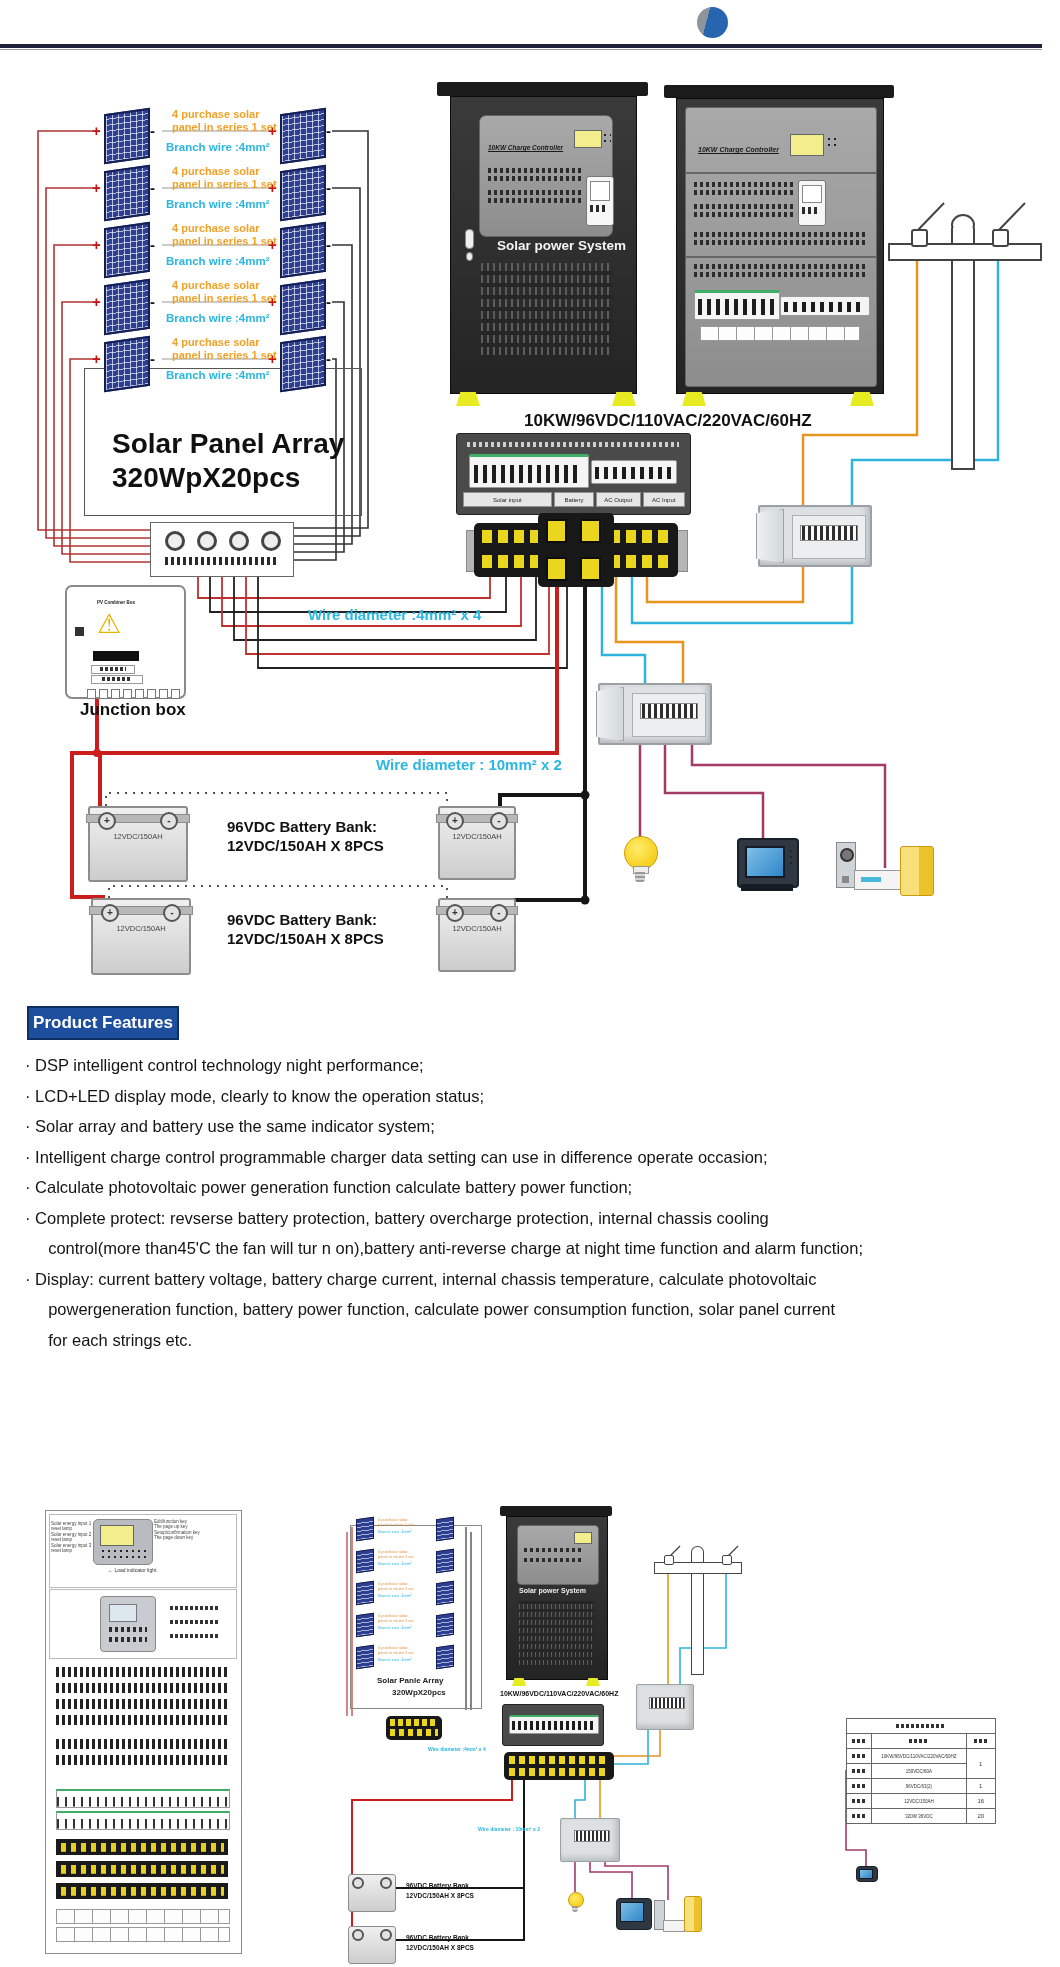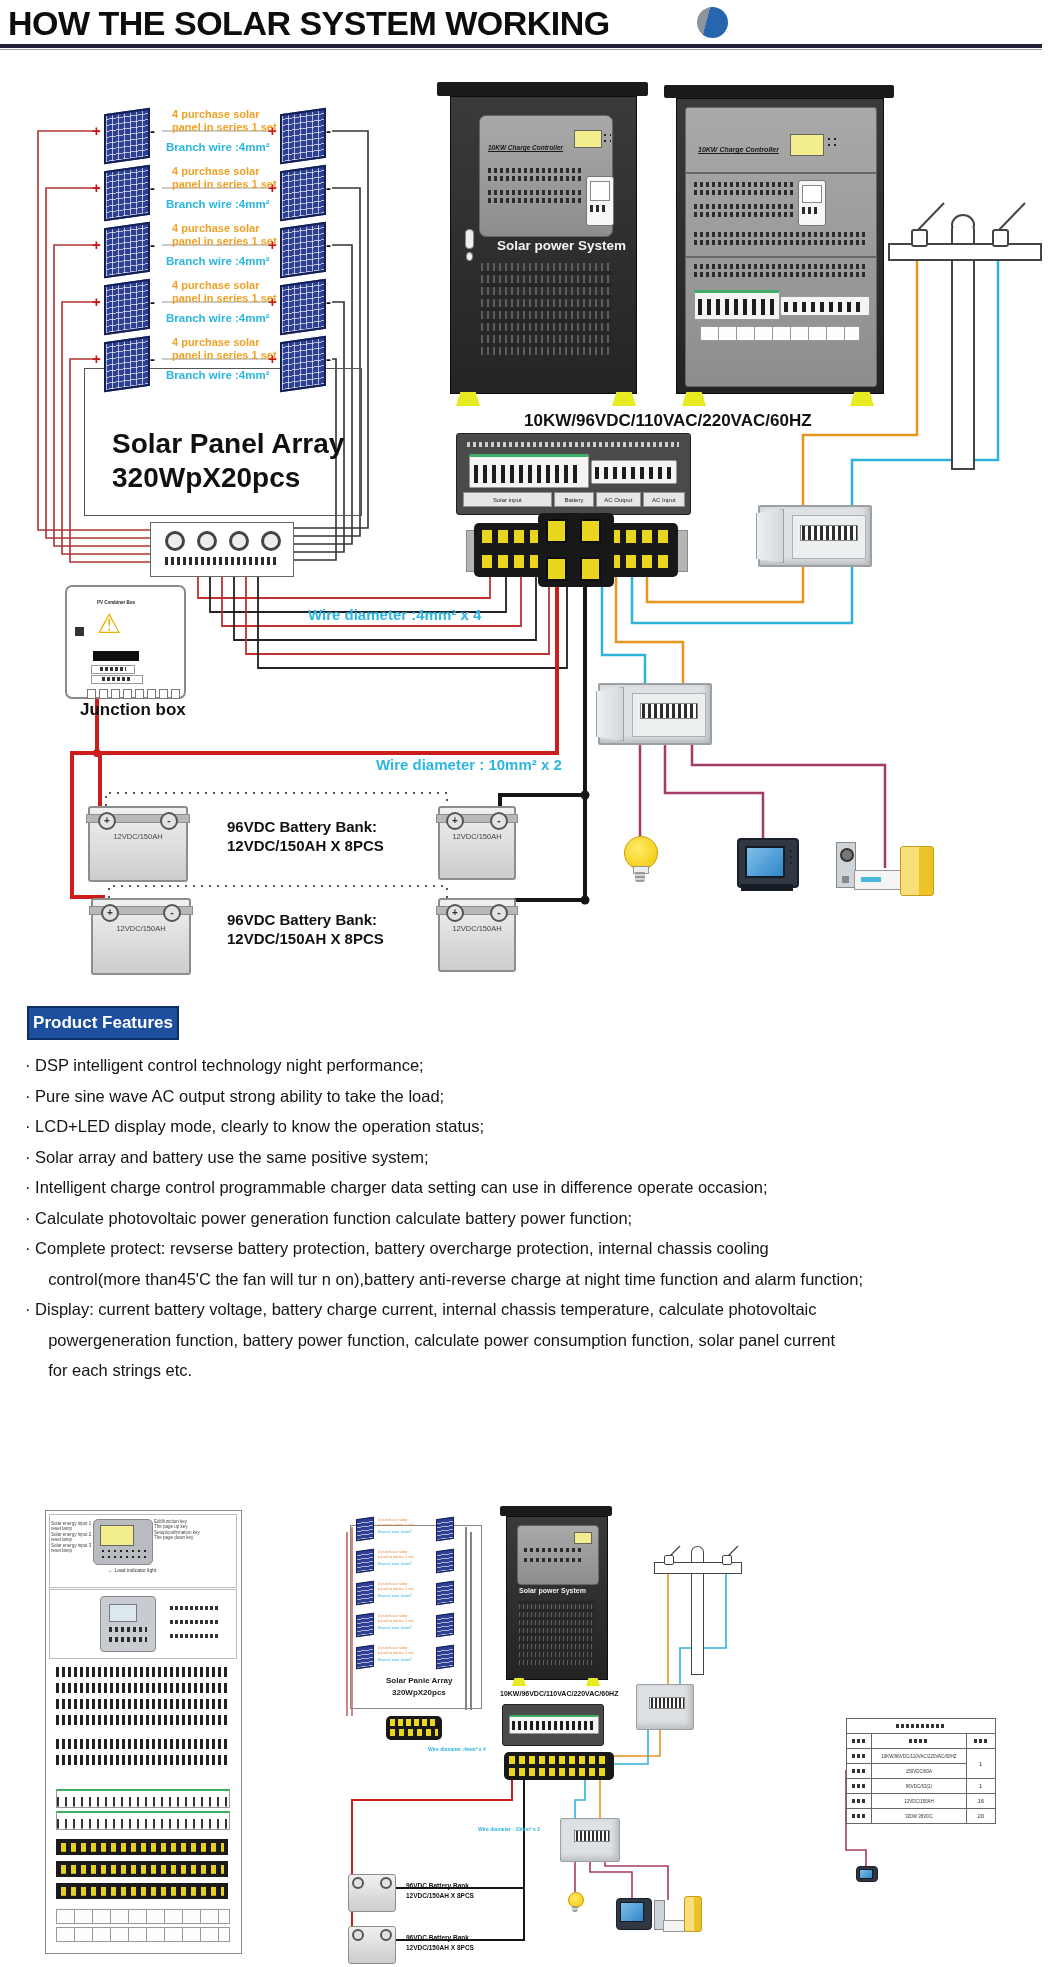--- a/index.html
+++ b/index.html
@@ -107,21 +107,20 @@
   table.spec{position:absolute;left:846px;top:1718px;width:150px;border-collapse:collapse;background:#fff;z-index:2}
   table.spec td{border:1px solid #666;padding:0;text-align:center;height:14px}
   table.spec .v{font-size:4.5px;color:#333}
   table.spec .q{font-size:6px;color:#333}
 </style>
 </head>
 <body>
 
 <div id="stage">
 
-  <span class="t title" style="left:8px;top:4px">HOW THE SOLAR SYSTEM WORKING</span>
   <div class="c titledot" style="left:697px;top:7px;width:31px;height:31px"></div>
   <div class="c rule1" style="left:0;top:44px;width:1042px;height:4px"></div>
   <div class="c rule2" style="left:0;top:49px;width:1042px;height:1px"></div>
 
   <svg class="overlay" width="1060" height="1967" viewBox="0 0 1060 1967">
     <g stroke="#b23434" stroke-width="1.6" fill="none">
       <path d="M100,131 H38 V530 H150"></path>
         <path d="M100,188 H46 V538 H150"></path>
         <path d="M100,245 H54 V546 H150"></path>
       <path d="M100,302 H62 V554 H150"></path>
@@ -460,23 +459,22 @@
     <div style="position:absolute;left:5px;bottom:4px;width:7px;height:7px;background:#888"></div>
   </div>
   <div class="c deck" style="left:854px;top:870px;width:46px;height:18px">
     <div class="deckdisp" style="left:6px;top:6px;width:20px;height:5px"></div>
   </div>
   <div class="c fridge" style="left:900px;top:846px;width:32px;height:48px"></div>
 
   <div class="c badge" style="left:27px;top:1006px;width:148px;height:30px">Product Features</div>
   <div id="features">
     <div class="feat">· DSP intelligent control technology night performance;</div>
-    <div class="feat">· Pure sine wave AC output strong ability to take the load;</div>
     <div class="feat">· LCD+LED display mode, clearly to know the operation status;</div>
-    <div class="feat">· Solar array and battery use the same positive system;</div>
+    <div class="feat">· Solar array and battery use the same indicator system;</div>
     <div class="feat">· Intelligent charge control programmable charger data setting can use in difference operate occasion;</div>
     <div class="feat">· Calculate photovoltaic power generation function calculate battery power function;</div>
     <div class="feat">· Complete protect: revserse battery protection, battery overcharge protection, internal chassis cooling
   control(more than45'C the fan will tur n on),battery anti-reverse charge at night time function and alarm function;</div>
     <div class="feat">· Display: current battery voltage, battery charge current, internal chassis temperature, calculate photovoltaic
   powergeneration function, battery power function, calculate power consumption function, solar panel current
   for each strings etc.</div>
   </div>
 
   <div class="sect" style="left:45px;top:1510px;width:195px;height:442px">
@@ -551,21 +549,21 @@
     <span class="t mblab" style="left:378px;top:15px">Branch wire :4mm²</span>
     <div class="mpanel" style="left:436px;top:4px"></div>
   </div>
   <div class="mrow" style="top:1642px">
     <div class="mpanel" style="left:356px;top:4px"></div>
     <span class="t mplab" style="left:378px;top:3px">4 purchase solar</span>
     <span class="t mplab" style="left:378px;top:8px">panel in series 1 set</span>
     <span class="t mblab" style="left:378px;top:15px">Branch wire :4mm²</span>
     <div class="mpanel" style="left:436px;top:4px"></div>
   </div>
-  <span class="t miniarraytxt" style="left:386px;top:1676px">Solar Panle Array</span>
+  <span class="t miniarraytxt" style="left:377px;top:1676px">Solar Panle Array</span>
   <span class="t miniarraytxt" style="left:392px;top:1688px">320WpX20pcs</span>
   <div class="c termstrip" style="left:386px;top:1716px;width:56px;height:24px">
     <div class="yrow" style="left:4px;top:3px;width:48px;height:7px;background-size:8px 7px;background-image:repeating-linear-gradient(90deg,#ead61e 0 5px,transparent 5px 9px)"></div>
     <div class="yrow" style="left:4px;top:13px;width:48px;height:7px;background-image:repeating-linear-gradient(90deg,#ead61e 0 5px,transparent 5px 9px)"></div>
   </div>
   <span class="t minicyan" style="left:428px;top:1746px">Wire diameter :4mm² x 4</span>
   <span class="t minicyan" style="left:478px;top:1826px">Wire diameter : 10mm² x 2</span>
 
   <div class="c cabcap" style="left:500px;top:1506px;width:112px;height:10px"></div>
   <div class="c cabbody" style="left:506px;top:1516px;width:100px;height:162px">

